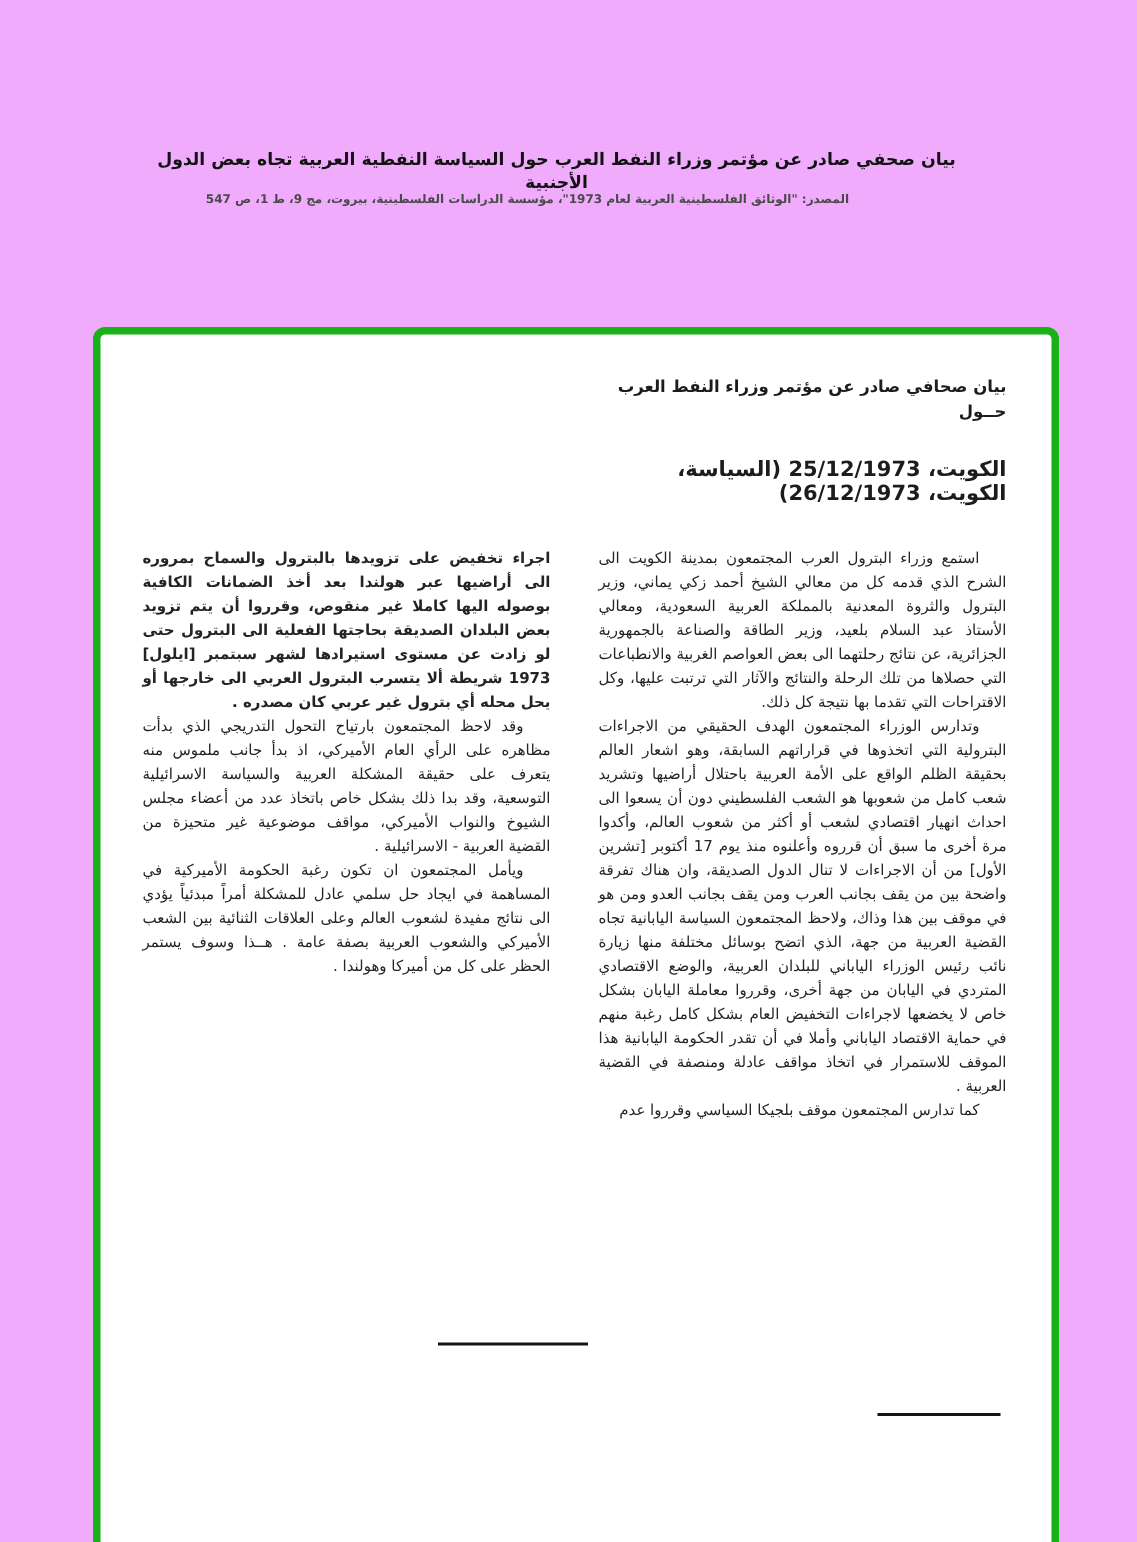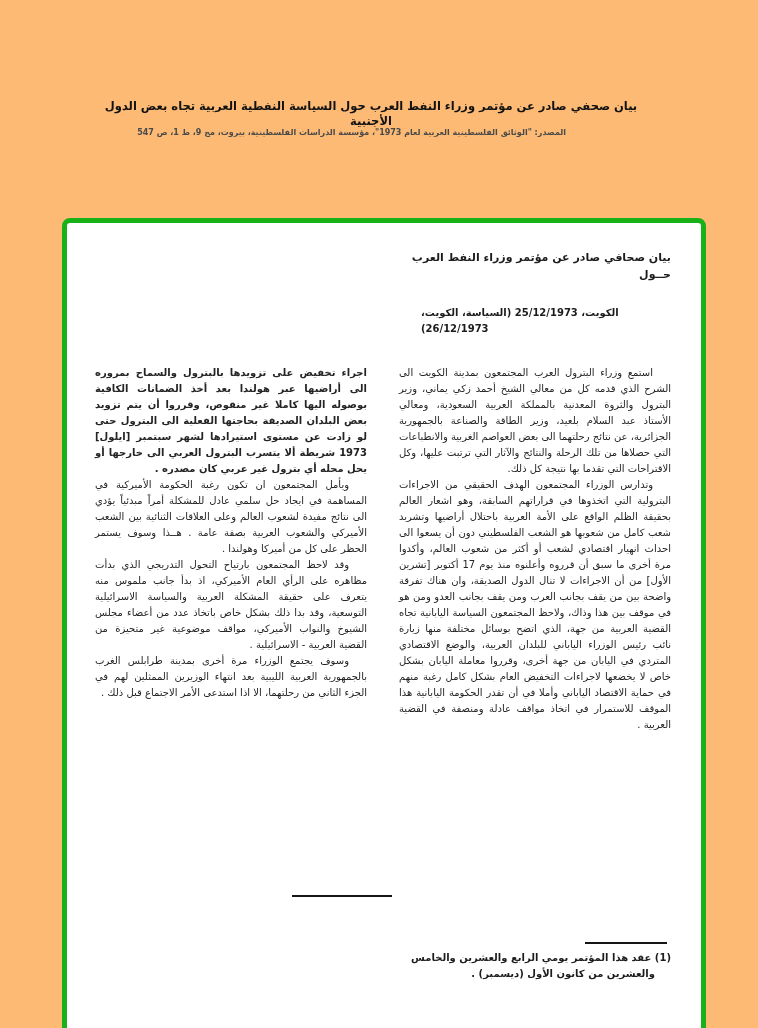--- a/index.html
+++ b/index.html
@@ -5,21 +5,21 @@
   html, body {
     margin: 0;
     padding: 0;
     background: #ffffff;
     font-family: "DejaVu Sans", sans-serif;
   }
   .page {
     position: relative;
     width: 758px;
     height: 1028px;
-    background: #fdba74;
+    background: #f0abfc;
     overflow: hidden;
   }
   .header-title {
     position: absolute;
     top: 99px;
     left: 84px;
     right: 100px;
     direction: rtl;
     text-align: center;
     font-weight: bold;
@@ -61,23 +61,23 @@
     font-size: 11px;
     line-height: 17px;
     color: #1c1c1c;
   }
   .doc-dateline {
     position: absolute;
     top: 82px;
     right: 30px;
     width: 250px;
     direction: rtl;
-    text-align: left;
+    text-align: right;
     font-weight: bold;
-    font-size: 10px;
+    font-size: 14px;
     line-height: 16px;
     color: #1c1c1c;
   }
   .doc-col {
     position: absolute;
     top: 142px;
     width: 272px;
     direction: rtl;
     color: #242424;
   }
@@ -135,30 +135,29 @@
 
     <div class="doc-heading">
       <div>بيان صحافي صادر عن مؤتمر وزراء النفط العرب حــول</div>
     </div>
 
     <div class="doc-dateline">الكويت، 25/12/1973 (السياسة، الكويت، 26/12/1973)</div>
 
     <div class="doc-col right">
       <p>استمع وزراء البترول العرب المجتمعون بمدينة الكويت الى الشرح الذي قدمه كل من معالي الشيخ أحمد زكي يماني، وزير البترول والثروة المعدنية بالمملكة العربية السعودية، ومعالي الأستاذ عبد السلام بلعيد، وزير الطاقة والصناعة بالجمهورية الجزائرية، عن نتائج رحلتهما الى بعض العواصم الغربية والانطباعات التي حصلاها من تلك الرحلة والنتائج والآثار التي ترتبت عليها، وكل الاقتراحات التي تقدما بها نتيجة كل ذلك.</p>
       <p>وتدارس الوزراء المجتمعون الهدف الحقيقي من الاجراءات البترولية التي اتخذوها في قراراتهم السابقة، وهو اشعار العالم بحقيقة الظلم الواقع على الأمة العربية باحتلال أراضيها وتشريد شعب كامل من شعوبها هو الشعب الفلسطيني دون أن يسعوا الى احداث انهيار اقتصادي لشعب أو أكثر من شعوب العالم، وأكدوا مرة أخرى ما سبق أن قرروه وأعلنوه منذ يوم 17 أكتوبر [تشرين الأول] من أن الاجراءات لا تنال الدول الصديقة، وان هناك تفرقة واضحة بين من يقف بجانب العرب ومن يقف بجانب العدو ومن هو في موقف بين هذا وذاك، ولاحظ المجتمعون السياسة اليابانية تجاه القضية العربية من جهة، الذي اتضح بوسائل مختلفة منها زيارة نائب رئيس الوزراء الياباني للبلدان العربية، والوضع الاقتصادي المتردي في اليابان من جهة أخرى، وقرروا معاملة اليابان بشكل خاص لا يخضعها لاجراءات التخفيض العام بشكل كامل رغبة منهم في حماية الاقتصاد الياباني وأملا في أن تقدر الحكومة اليابانية هذا الموقف للاستمرار في اتخاذ مواقف عادلة ومنصفة في القضية العربية .</p>
+      <p>كما تدارس المجتمعون موقف بلجيكا السياسي وقرروا عدم</p>
     </div>
 
     <div class="doc-col left">
       <p class="no-indent">اجراء تخفيض على تزويدها بالبترول والسماح بمروره الى أراضيها عبر هولندا بعد أخذ الضمانات الكافية بوصوله اليها كاملا غير منقوص، وقرروا أن يتم تزويد بعض البلدان الصديقة بحاجتها الفعلية الى البترول حتى لو زادت عن مستوى استيرادها لشهر سبتمبر [ايلول] 1973 شريطة ألا يتسرب البترول العربي الى خارجها أو يحل محله أي بترول غير عربي كان مصدره .</p>
+      <p>وقد لاحظ المجتمعون بارتياح التحول التدريجي الذي بدأت مظاهره على الرأي العام الأميركي، اذ بدأ جانب ملموس منه يتعرف على حقيقة المشكلة العربية والسياسة الاسرائيلية التوسعية، وقد بدا ذلك بشكل خاص باتخاذ عدد من أعضاء مجلس الشيوخ والنواب الأميركي، مواقف موضوعية غير متحيزة من القضية العربية - الاسرائيلية .</p>
       <p>ويأمل المجتمعون ان تكون رغبة الحكومة الأميركية في المساهمة في ايجاد حل سلمي عادل للمشكلة أمراً مبدئياً يؤدي الى نتائج مفيدة لشعوب العالم وعلى العلاقات الثنائية بين الشعب الأميركي والشعوب العربية بصفة عامة . هــذا وسوف يستمر الحظر على كل من أميركا وهولندا .</p>
-      <p>وقد لاحظ المجتمعون بارتياح التحول التدريجي الذي بدأت مظاهره على الرأي العام الأميركي، اذ بدأ جانب ملموس منه يتعرف على حقيقة المشكلة العربية والسياسة الاسرائيلية التوسعية، وقد بدا ذلك بشكل خاص باتخاذ عدد من أعضاء مجلس الشيوخ والنواب الأميركي، مواقف موضوعية غير متحيزة من القضية العربية - الاسرائيلية .</p>
-      <p>وسوف يجتمع الوزراء مرة أخرى بمدينة طرابلس الغرب بالجمهورية العربية الليبية بعد انتهاء الوزيرين الممثلين لهم في الجزء الثاني من رحلتهما، الا اذا استدعى الأمر الاجتماع قبل ذلك .</p>
     </div>
 
     <div class="mid-rule"></div>
 
     <div class="footnote-rule"></div>
 
-    <div class="doc-footnote">(1) عقد هذا المؤتمر يومي الرابع والعشرين والخامس والعشرين من كانون الأول (ديسمبر) .</div>
 
   </div>
 
 </div>
 
 </body></html>

